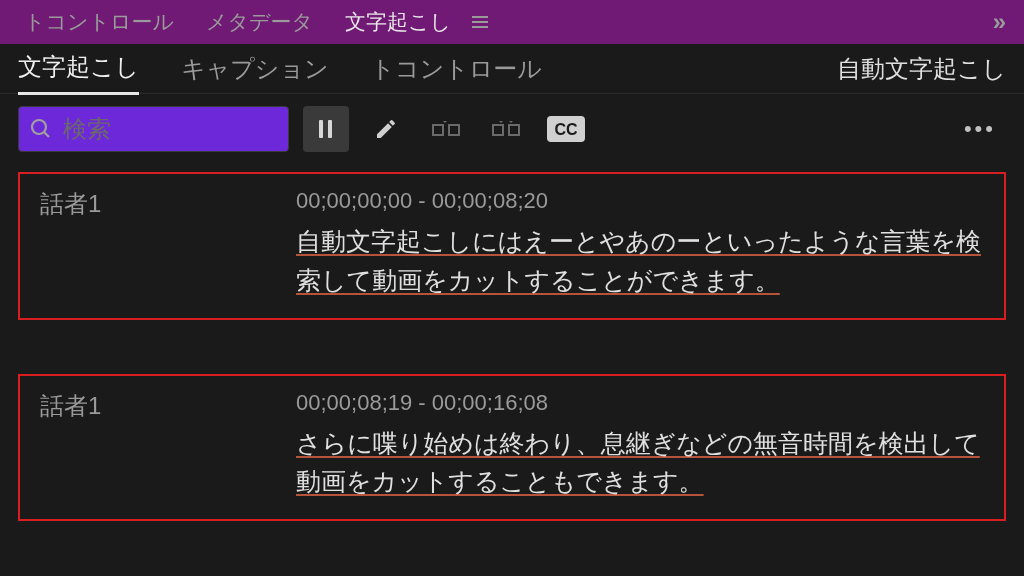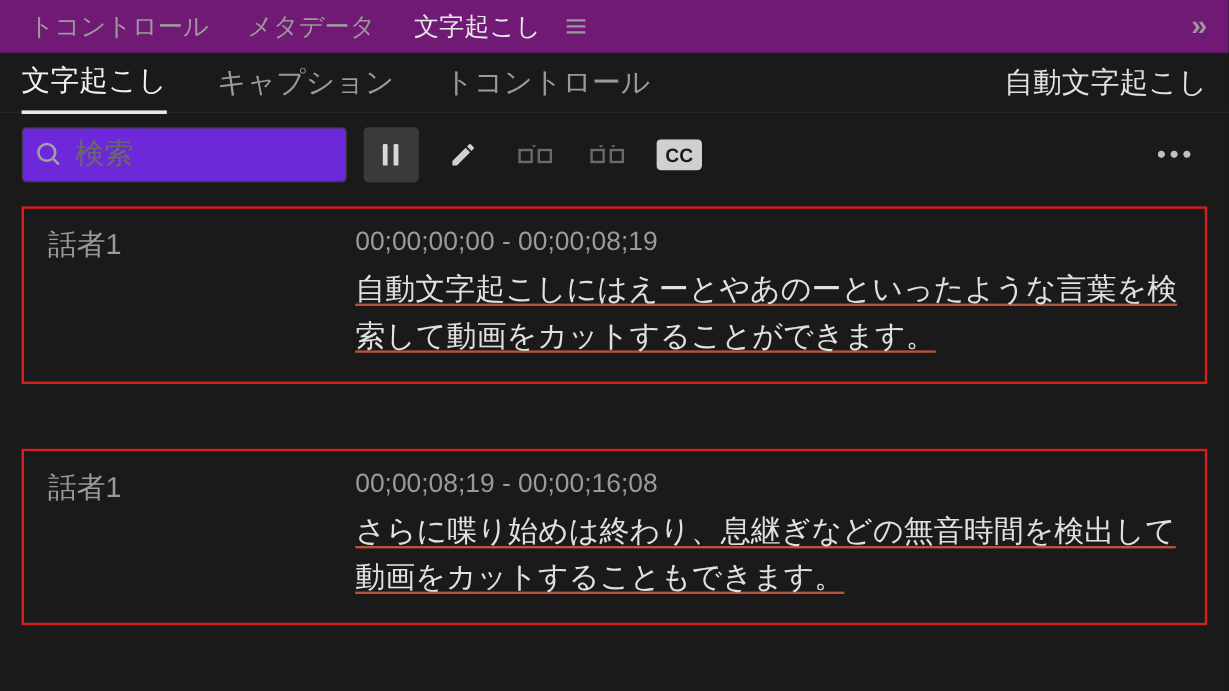--- a/index.html
+++ b/index.html
@@ -211,21 +211,21 @@
       </svg>
   </div>
   <div class="tool-spacer"></div>
   <div class="tool-more">•••</div>
 </div>
 
 <div class="transcript-area">
   <div class="transcript-block">
     <div class="speaker-col">話者1</div>
     <div class="content-col">
-      <div class="timecode">00;00;00;00 - 00;00;08;19</div>
+      <div class="timecode">00;00;00;00 - 00;00;08;20</div>
       <div class="transcript-text">自動文字起こしにはえーとやあのーといったような言葉を検索して動画をカットすることができます。</div>
     </div>
   </div>
   <div class="transcript-block">
     <div class="speaker-col">話者1</div>
     <div class="content-col">
       <div class="timecode">00;00;08;19 - 00;00;16;08</div>
       <div class="transcript-text">さらに喋り始めは終わり、息継ぎなどの無音時間を検出して動画をカットすることもできます。</div>
     </div>
   </div>

